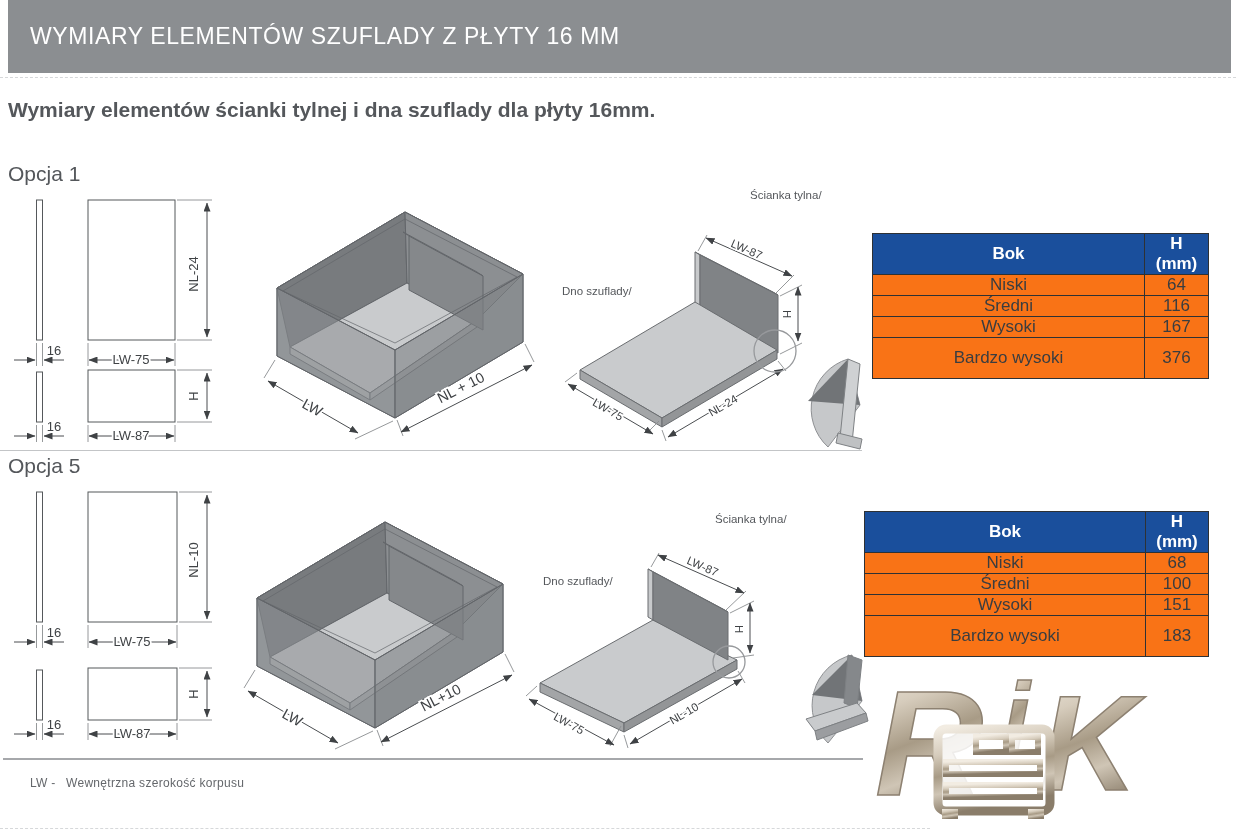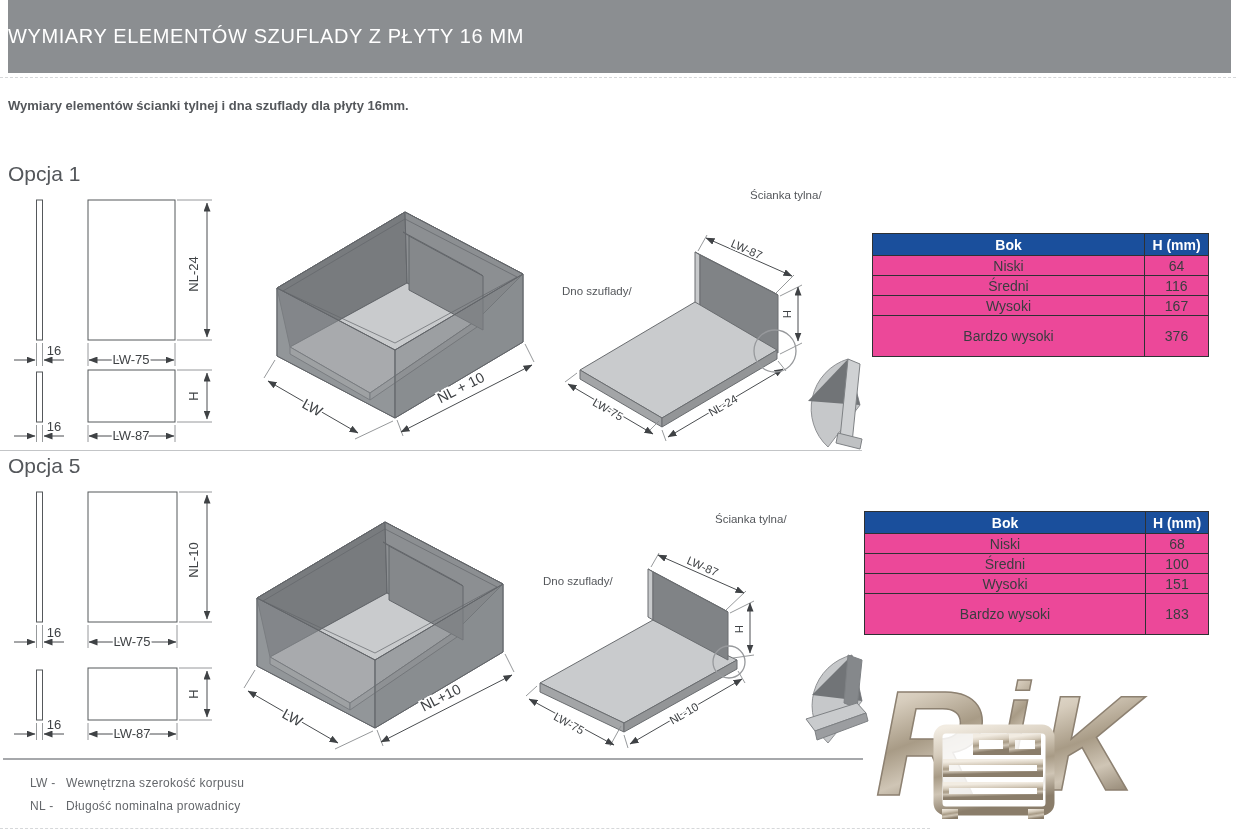--- a/index.html
+++ b/index.html
@@ -1,42 +1,42 @@
 <!DOCTYPE html>
 <html style="--header-bg: #8b8e91; --table-header-bg: #1a4f9c; --heading-text: #54575b;"><head>
 <meta charset="utf-8">
 <style>
   html,body{margin:0;padding:0;background:#fff;}
   .page{position:relative;width:1236px;height:832px;background:#fff;overflow:hidden;
         font-family:"Liberation Sans",sans-serif;}
   .header-bar{position:absolute;left:8px;top:0;width:1223px;height:73px;
         background:var(--header-bg,#8b8e91);display:flex;align-items:center;}
-  .header-bar span{color:#fff;font-size:20px;letter-spacing:.6px;font-weight:500;}
+  .header-bar span{color:#fff;font-size:23px;letter-spacing:.6px;padding-left:22px;font-weight:500;}
   .header-dash{position:absolute;left:0;top:77px;width:1236px;border-top:1px dashed #d6d8da;}
-  .subtitle{position:absolute;left:8px;top:98px;font-size:13px;font-weight:bold;
+  .subtitle{position:absolute;left:8px;top:98px;font-size:21px;font-weight:bold;
         color:var(--heading-text,#54575b);}
   .opt-heading{position:absolute;left:8px;font-size:21px;font-weight:normal;
         color:var(--heading-text,#54575b);}
   .sect-line{position:absolute;left:0;width:862px;border-top:1px solid #c3c5c7;}
   .foot-line{position:absolute;left:3px;top:758px;width:860px;border-top:2px solid #a6a8ab;}
   .bottom-dash{position:absolute;left:0;top:828px;width:930px;border-top:1px dashed #d6d8da;}
   .legend-row{position:absolute;left:30px;font-size:12px;color:#64676b;letter-spacing:.3px;}
   .legend-row .k{display:inline-block;width:36px;}
   svg{position:absolute;overflow:visible;}
   svg text{font-family:"Liberation Sans",sans-serif;}
   .part{fill:#fff;stroke:#55585b;stroke-width:1;}
   .dim{stroke:#4a4d50;stroke-width:1;fill:none;}
   .ext{stroke:#8a8d90;stroke-width:0.9;fill:none;}
   .dlab{font-size:13px;fill:#3f4245;text-anchor:middle;paint-order:stroke;stroke:#fff;stroke-width:3.5px;}
   .ilab{font-size:14.5px;fill:#3f4245;text-anchor:middle;paint-order:stroke;stroke:#fff;stroke-width:3.5px;}
   .elab{font-size:11.5px;fill:#3f4245;text-anchor:middle;paint-order:stroke;stroke:#fff;stroke-width:3px;}
   .plab{font-size:11.5px;fill:#54575b;}
   .iso{stroke:#63666a;stroke-width:1;stroke-linejoin:round;}
   .xp{stroke:#6a6d70;stroke-width:1;stroke-linejoin:round;}
-  .dim-table{position:absolute;border-collapse:collapse;background:#ec4899;font-size:14px;color:#3a3d40;}
+  .dim-table{position:absolute;border-collapse:collapse;background:#f97316;font-size:17px;color:#3a3d40;}
   .dim-table th,.dim-table td{border:1px solid #2e3134;text-align:center;padding:0 4px;}
   .dim-table th{background:var(--table-header-bg,#1a4f9c);color:#fff;font-weight:bold;height:21px;}
   .dim-table td{height:19px;}
   .dim-table tr.tall td{height:40px;}
 </style>
 </head>
 <body>
 
 <div class="page">
 
@@ -280,23 +280,20 @@
           <td>183</td>
         </tr>
     </tbody>
   </table>
 
   <div class="foot-line"></div>
 
   <div class="legend-row" style="top:776px">
     <span class="k">LW -</span><span>Wewnętrzna szerokość korpusu</span>
   </div>
-  <div class="legend-row" style="top:799px">
-    <span class="k">NL -</span><span>Długość nominalna prowadnicy</span>
-  </div>
 
   <svg style="left:880px;top:645px" width="300" height="185" viewBox="0 0 300 185">
     <text x="-5" y="150" font-size="150" font-weight="bold" font-style="italic" fill="url(#met)" stroke="#8d8171" stroke-width="1.5">R</text>
     <text x="122" y="108" font-size="100" font-weight="bold" font-style="italic" fill="url(#met)" stroke="#8d8171" stroke-width="1.5">i</text>
     <text x="160" y="145" font-size="135" font-weight="bold" font-style="italic" fill="url(#met)" stroke="#8d8171" stroke-width="1.5">K</text>
     <g transform="translate(58,84)">
       <rect x="0" y="0" width="112" height="82" rx="8" fill="#fff" fill-opacity="0.85" stroke="url(#met)" stroke-width="9"></rect>
       <rect x="38" y="8" width="30" height="15" fill="none" stroke="url(#met)" stroke-width="6"></rect>
       <rect x="74" y="8" width="26" height="15" fill="none" stroke="url(#met)" stroke-width="6"></rect>
       <rect x="8" y="33" width="94" height="12" fill="none" stroke="url(#met)" stroke-width="6"></rect>

